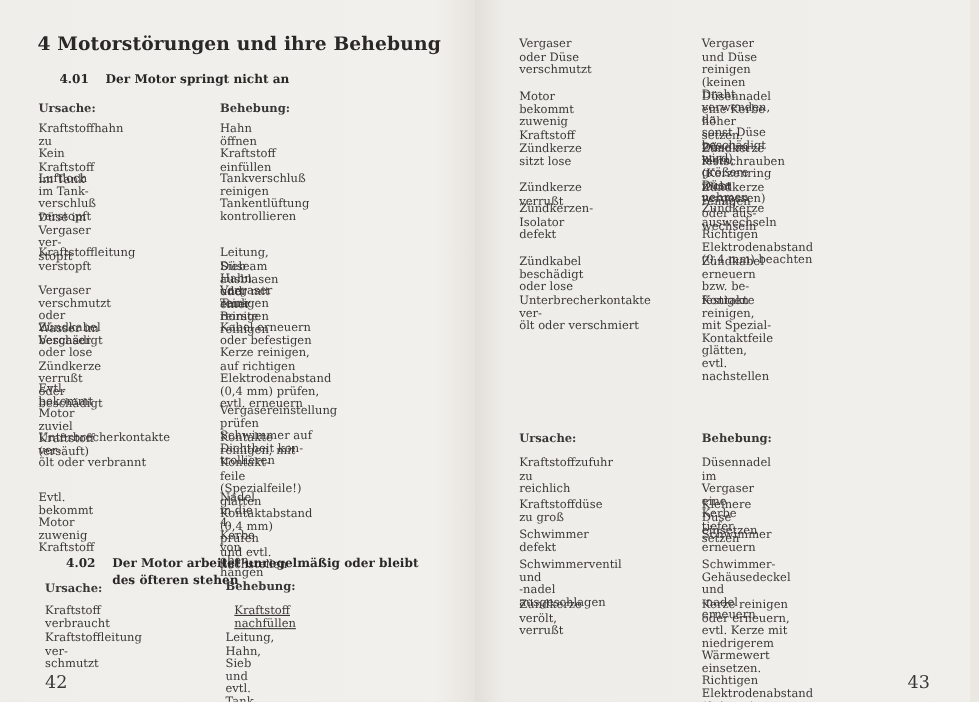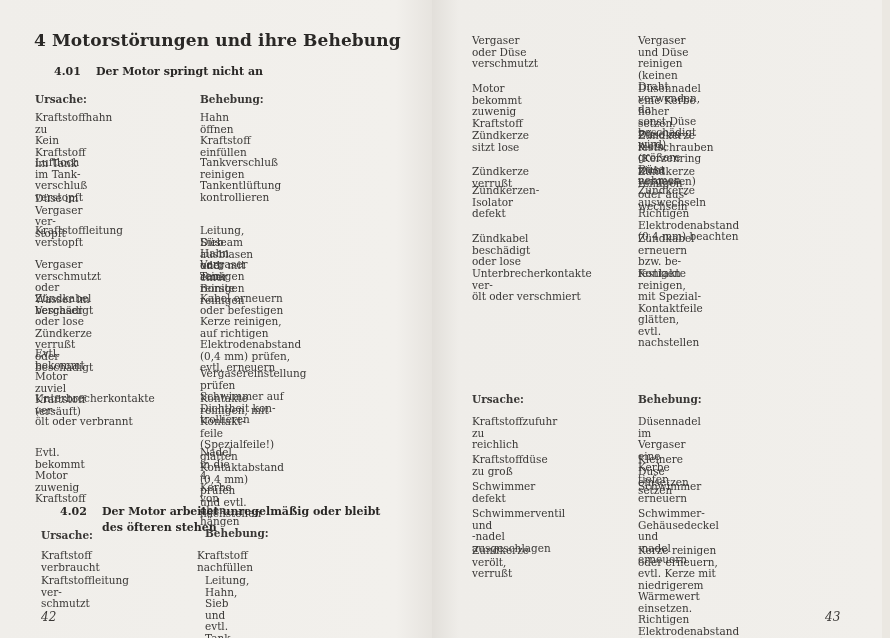--- a/index.html
+++ b/index.html
@@ -29,21 +29,21 @@
   }
   .sec .num { display: inline-block; width: 42px; }
   .sec .txt { display: inline-block; vertical-align: top; }
 
   .row { position: absolute; font-size: 10.5px; line-height: 11.5px; color: #3a3836; }
   .row .c1 { position: absolute; left: 0; white-space: pre-line; }
   .row .c2 { position: absolute; white-space: pre-line; }
   .hdr { position: absolute; font-size: 10.5px; font-weight: bold; color: #3a3836; }
   .hdr .c2 { position: absolute; }
 
-  .pnum { position: absolute; font-size: 12px; color: #3a3836; font-style: italic; }
+  .pnum { position: absolute; font-size: 16px; color: #3a3836; }
 </style>
 </head>
 <body>
 
 <div class="spread">
 
   <div class="page left">
     <div class="ch-title">4 Motorstörungen und ihre Behebung</div>
 
     <div class="sec" style="left:54px; top:64px;">
@@ -121,21 +121,21 @@
       <span class="num">4.02</span><span class="txt">Der Motor arbeitet unregelmäßig oder bleibt
 des öfteren stehen</span>
     </div>
 
     <div class="hdr" style="left:41px; top:529px;">
       <span>Ursache:</span>
       <span class="c2" style="left:164px; top:-2px;">Behebung:</span>
     </div>
     <div class="row" style="left:41px; top:550px;">
       <span class="c1">Kraftstoff verbraucht</span>
-      <span class="c2" style="left:156px;">Kraftstoff nachfüllen</span>
+      <span class="c2" style="left:172px;text-decoration:underline;">Kraftstoff nachfüllen</span>
     </div>
     <div class="row" style="left:41px; top:575px;">
       <span class="c1">Kraftstoffleitung ver-
 schmutzt</span>
       <span class="c2" style="left:164px;">Leitung, Hahn, Sieb und evtl.
 Tank reinigen</span>
     </div>
 
     <div class="pnum" style="left:41px; top:610px;">42</div>
   </div>

